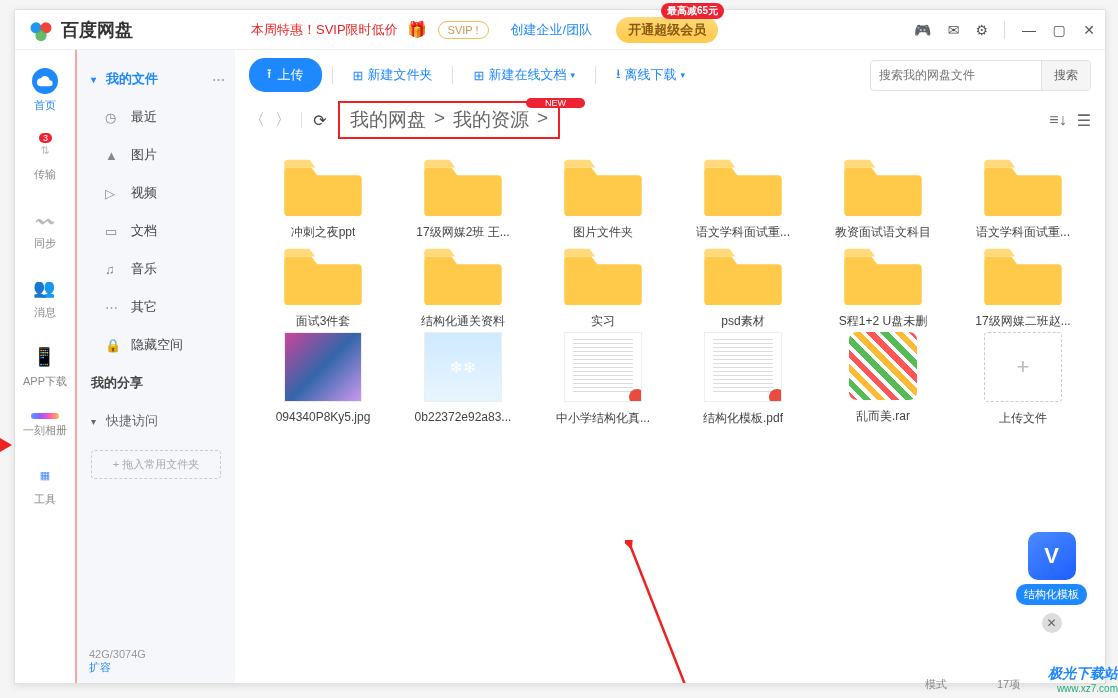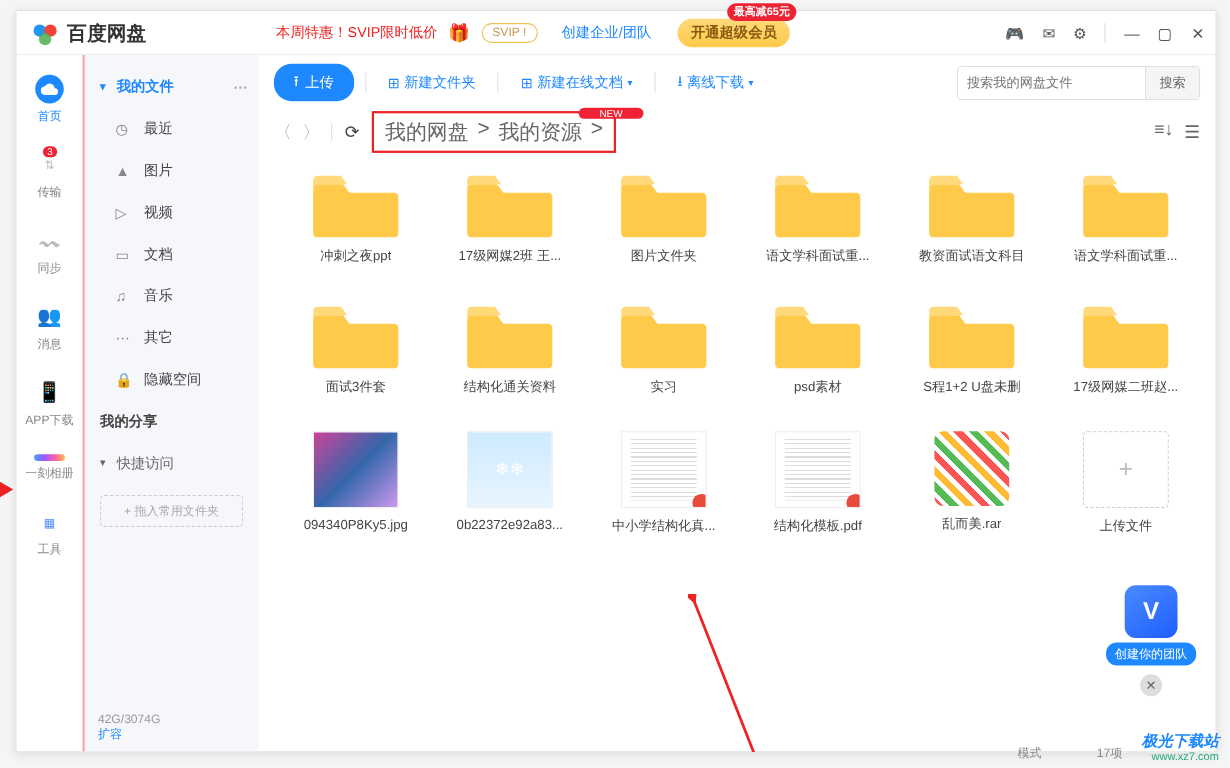--- a/index.html
+++ b/index.html
@@ -48,34 +48,34 @@
   .tb-sep { width: 1px; height: 18px; background: #e0e0e0; margin: 0 6px; }
   .search { margin-left: auto; display: flex; align-items: center; border: 1px solid #e0e0e0; border-radius: 4px; overflow: hidden; }
   .search input { border: none; outline: none; width: 170px; padding: 6px 8px; font-size: 12px; color: #666; }
   .search button { border: none; background: #f5f5f5; color: #666; font-size: 12px; padding: 6px 12px; border-left: 1px solid #e0e0e0; }
   .navbar { height: 40px; display: flex; align-items: center; padding: 0 14px; gap: 10px; }
   .nav-btn { color: #aaa; width: 16px; text-align: center; }
   .nav-sep { width: 1px; height: 16px; background: #e0e0e0; }
   .breadcrumb { border: 2px solid #e22; padding: 4px 10px; display: flex; gap: 8px; font-size: 19px; color: #666; }
   .view-btns { margin-left: auto; display: flex; gap: 10px; color: #666; }
   .grid-area { flex: 1; padding: 14px 18px; overflow: auto; position: relative; }
-  .grid { display: grid; grid-template-columns: repeat(6, 140px); gap: 32px 0; }
+  .grid { display: grid; grid-template-columns: repeat(6, 140px); gap: 2px 0; }
   .cell { display: flex; flex-direction: column; align-items: center; gap: 8px; }
   .folder { width: 78px; height: 62px; }
   .cell-label { font-size: 12px; color: #444; max-width: 120px; white-space: nowrap; overflow: hidden; text-overflow: ellipsis; text-align: center; }
   .thumb { width: 78px; height: 70px; border: 1px solid #eee; background: #f8f8f8; display: flex; align-items: center; justify-content: center; position: relative; overflow: hidden; }
   .thumb .pdf-badge { position: absolute; bottom: -4px; right: -4px; width: 16px; height: 16px; background: #e74c3c; border-radius: 50%; }
   .thumb-rar { width: 68px; height: 68px; border-radius: 8px; background: repeating-linear-gradient(45deg,#f55,#f55 6px,#fff 6px,#fff 10px,#5b5 10px,#5b5 16px,#fff 16px,#fff 20px,#fb3 20px,#fb3 26px,#fff 26px,#fff 30px); }
   .upload-box { width: 78px; height: 70px; border: 1px dashed #ccc; border-radius: 4px; display: flex; align-items: center; justify-content: center; color: #bbb; font-size: 22px; }
   .arrow-annot { position: absolute; top: 400px; left: 390px; pointer-events: none; }
   .team-float { position: absolute; bottom: 50px; right: 18px; display: flex; flex-direction: column; align-items: center; gap: 4px; }
   .team-badge { width: 48px; height: 48px; border-radius: 10px; background: linear-gradient(145deg,#4a8bff,#1e5eff); display:flex; align-items:center; justify-content:center; color:#fff; font-size:22px; font-weight:bold; }
   .team-pill { background: #1e88ff; color: #fff; font-size: 11px; padding: 3px 8px; border-radius: 10px; }
   .team-close { width: 20px; height: 20px; border-radius: 50%; background: #ddd; color: #666; font-size: 12px; display: flex; align-items: center; justify-content: center; margin-top: 4px; }
-  .watermark { position: absolute; bottom: 4px; right: 10px; font-size: 10px; text-align: right; }
+  .watermark { position: absolute; bottom: 4px; right: 0; font-size: 10px; text-align: right; }
   .watermark .wline1 { color: #1e88ff; font-style: italic; font-weight: bold; font-size: 14px; }
   .watermark .wline2 { color: #2a7; }
   .red-tri { position: absolute; left: 0; top: 438px; width: 0; height: 0; border-top: 7px solid transparent; border-bottom: 7px solid transparent; border-left: 12px solid #e22; }
   .footer-bar { position:absolute; bottom:0; left:925px; height:28px; display:flex; align-items:center; gap:50px; font-size:11px; color:#888;}
 </style>
 </head>
 <body>
 
 <div class="red-tri"></div>
 
@@ -370,21 +370,21 @@
           <defs>
               <marker id="ah" markerWidth="8" markerHeight="8" refX="2" refY="4" orient="auto">
                 <path d="M8,0 L0,4 L8,8 Z" fill="#e22"></path>
               </marker>
             </defs>
           <line x1="70" y1="170" x2="5" y2="5" stroke="#e22" stroke-width="2.5" marker-end="url(#ah)"></line>
         </svg>
 
         <div class="team-float">
           <div class="team-badge">V</div>
-          <div class="team-pill">创建你的团队</div>
+          <div class="team-pill">结构化模板</div>
           <div class="team-close">✕</div>
         </div>
       </div>
     </div>
   </div>
 </div>
 
 <div class="footer-bar">
   <span>模式</span>
   <span>17项</span>

